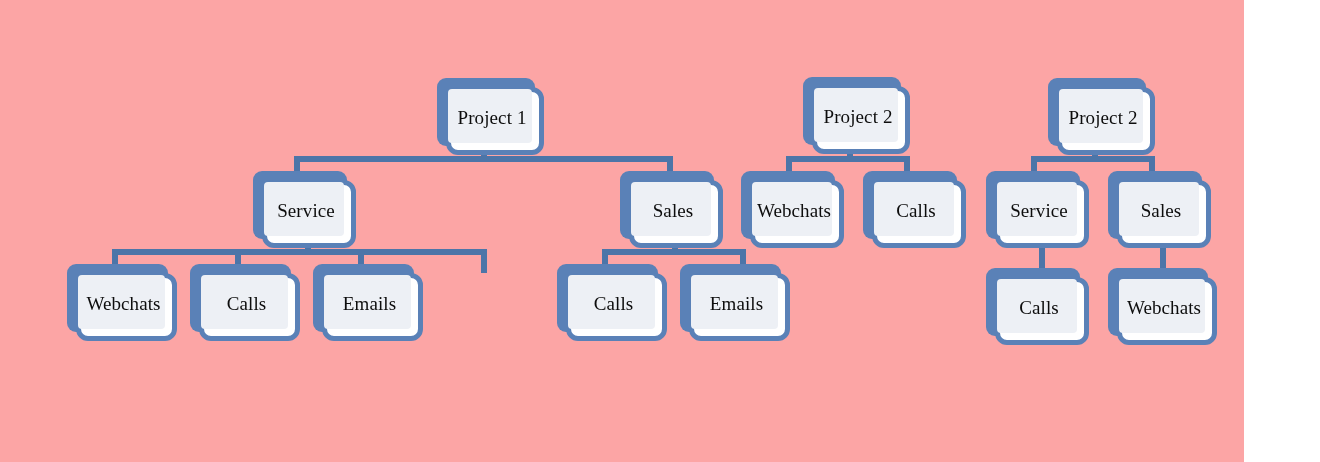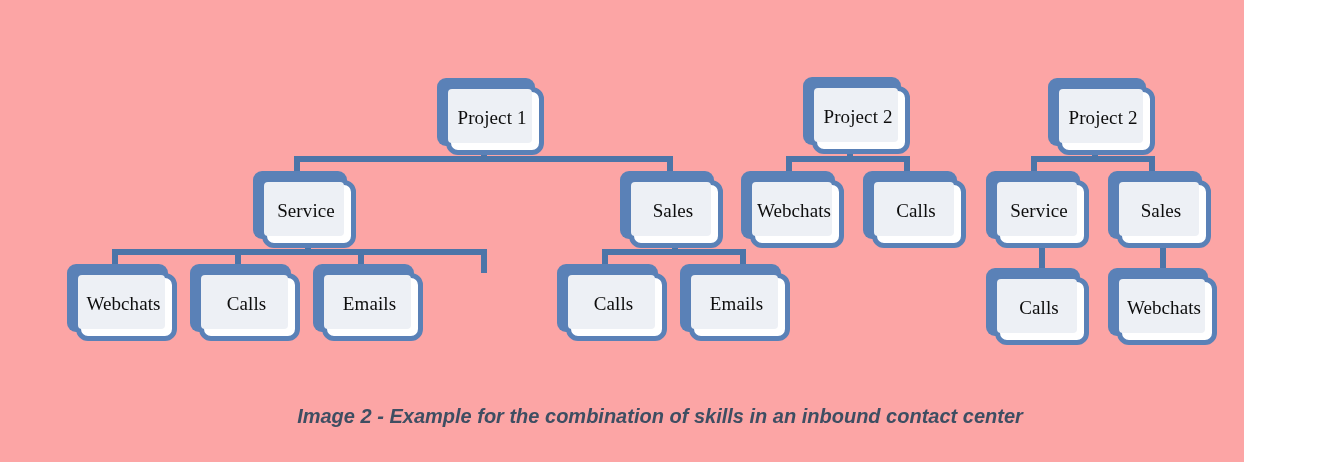--- a/index.html
+++ b/index.html
@@ -240,15 +240,14 @@
     <div class="label">Calls</div>
   </div>
 
   <div class="node" style="left:1117px; top:277px; width:100px; height:68px;">
     <div class="plate"></div>
     <div class="card"></div>
     <div class="inner"></div>
     <div class="label">Webchats</div>
   </div>
 
-  <div id="caption">Image 2 - Example for the combination of skills in an inbound contact center</div>
 
 </div>
 
 </body></html>

